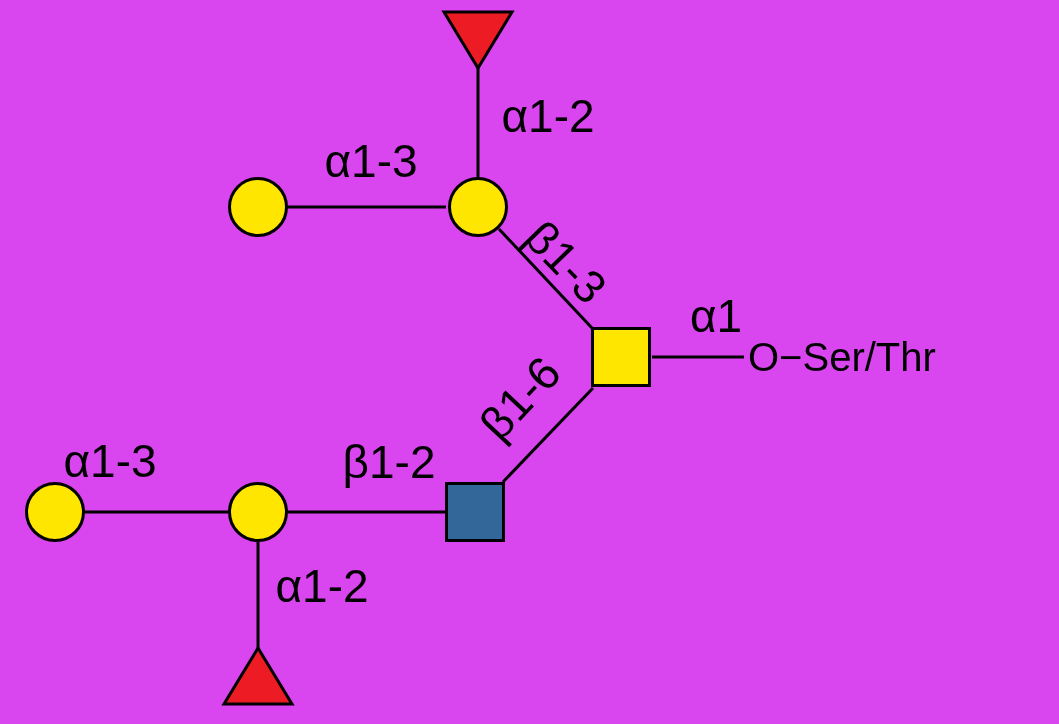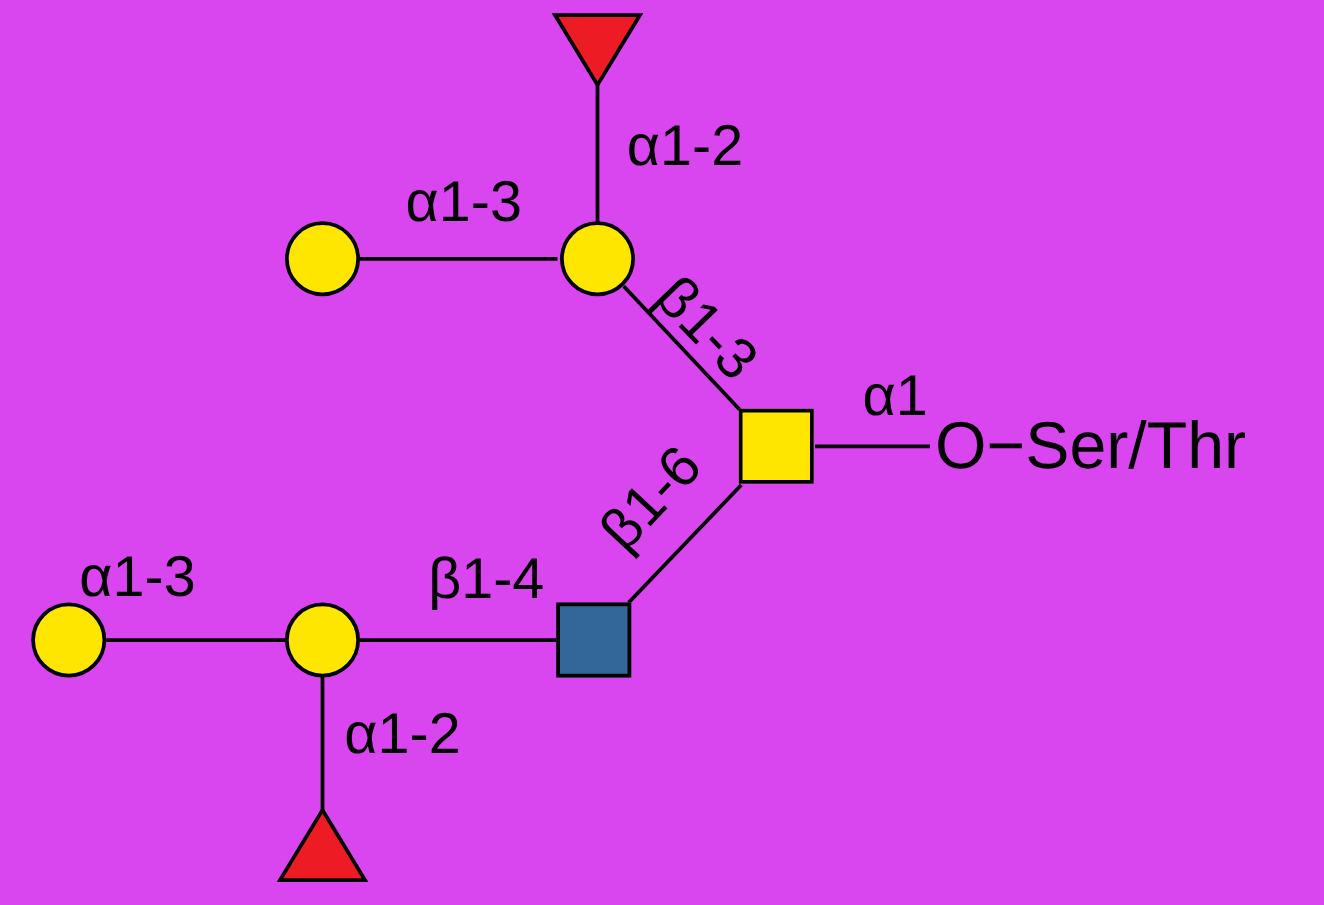--- a/index.html
+++ b/index.html
@@ -24,21 +24,21 @@
   .label {
     position: absolute;
     font-size: 46px;
     line-height: 1;
     color: #000000;
     white-space: nowrap;
     transform: translate(-50%, -50%);
   }
   .anchor {
     position: absolute;
-    font-size: 53px;
+    font-size: 40px;
     line-height: 1;
     color: #000000;
     white-space: nowrap;
     transform: translateY(-50%);
   }
 </style>
 </head>
 <body>
 
 <div class="canvas">
@@ -69,19 +69,19 @@
 
   <div class="node" style="left: 591px; top: 327px; background-color: rgb(255, 230, 0);"></div>
 
   <div class="node" style="left: 445px; top: 482px; background-color: rgb(51, 102, 153);"></div>
 
   <span class="label" style="left:548px; top:116px;">α1-2</span>
   <span class="label" style="left:371px; top:161px;">α1-3</span>
   <span class="label" style="left:566px; top:262px; transform:translate(-50%,-50%) rotate(46deg);">β1-3</span>
   <span class="label" style="left:693px; top:316px;margin-left:23px;">α1</span>
   <span class="label" style="left:520px; top:398px; transform:translate(-50%,-50%) rotate(-47deg);">β1-6</span>
-  <span class="label" style="left:389px; top:462px;">β1-4</span>
+  <span class="label" style="left:389px; top:462px;">β1-2</span>
   <span class="label" style="left:110px; top:461px;">α1-3</span>
   <span class="label" style="left:322px; top:586px;">α1-2</span>
 
   <span class="anchor" style="left:748px; top:357px;">O−Ser/Thr</span>
 
 </div>
 
 </body></html>

